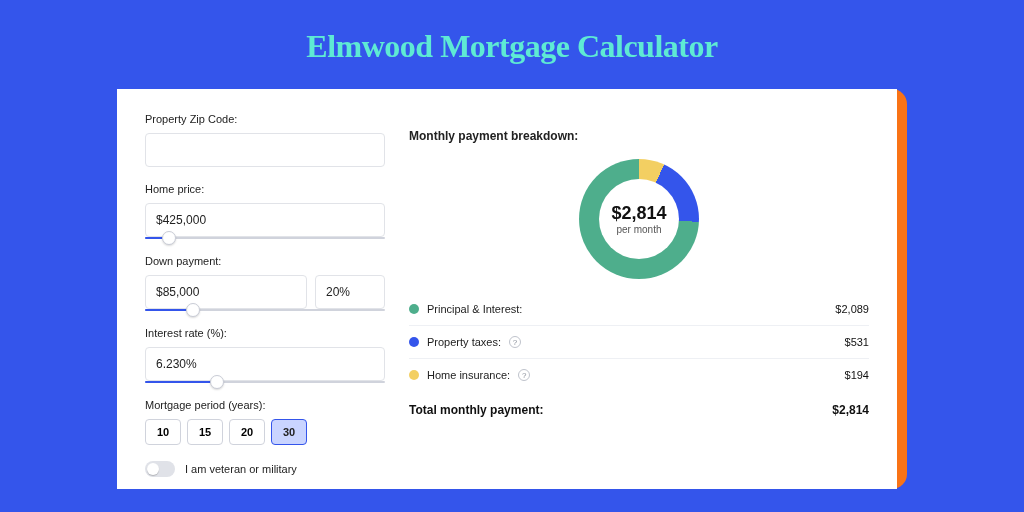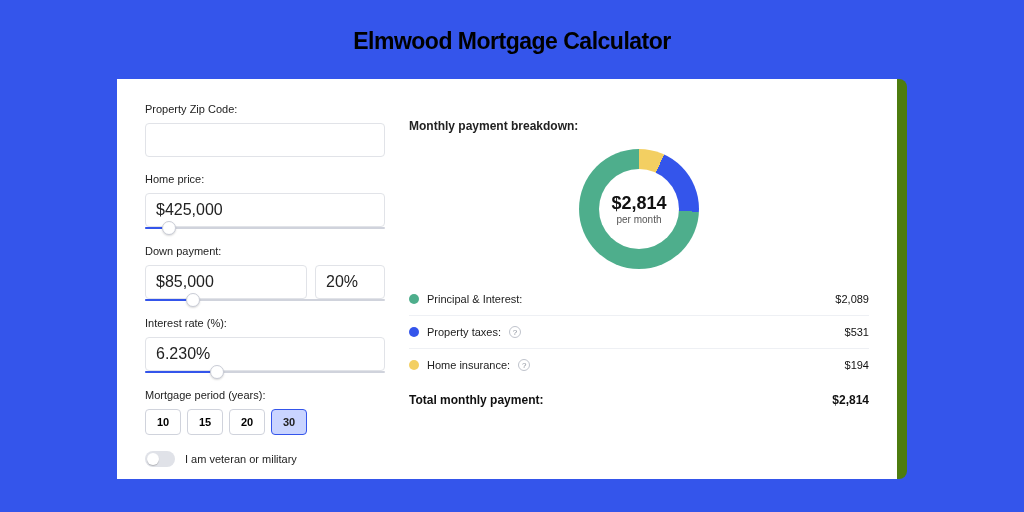--- a/index.html
+++ b/index.html
@@ -1,26 +1,26 @@
 <!DOCTYPE html>
 <html><head>
 <meta charset="utf-8">
 <style>
   * { box-sizing: border-box; margin: 0; padding: 0; }
   html, body { width: 1024px; height: 512px; overflow: hidden; font-family: Arial, Helvetica, sans-serif; }
   body { background: #3455eb; }
-  .page-title { color: #000000; text-align: center; font-size: 23px; font-weight: 700; padding: 28px 0 24px 0; letter-spacing: -0.5px; }
-  .panel-shadow { width: 790px; margin: 0 auto; background: #4d7c0f; padding: 0 0 0 0; border-radius: 8px; }
+  .page-title { color: #5eead4; text-align: center; font-size: 32px; font-weight: 700; padding: 28px 0 24px 0; letter-spacing: -0.5px; font-family: Liberation Serif, serif; }
+  .panel-shadow { width: 790px; margin: 0 auto; background: #f97316; padding: 0 0 0 0; border-radius: 15px; }
   .panel { width: 780px; margin: 0 0 0 0; background: #fff; padding: 24px 28px; height: 400px; overflow: hidden; }
   .columns { display: flex; gap: 24px; }
   .left { flex: 0 0 240px; }
   .right { flex: 1; }
   .label { font-size: 11px; color: #222; margin-bottom: 8px; font-weight: 400; }
   .section-title { font-size: 12px; font-weight: 700; color: #222; margin-bottom: 10px; margin-top: 16px; }
-  .input { width: 100%; height: 34px; border: 1px solid #e1e3e8; border-radius: 4px; padding: 0 10px; font-size: 16px; color: #222; background: #fff; }
+  .input { width: 100%; height: 34px; border: 1px solid #e1e3e8; border-radius: 4px; padding: 0 10px; font-size: 12px; color: #222; background: #fff; }
   .field { margin-bottom: 16px; }
   .slider { position: relative; height: 2px; background: #d0d3dc; margin-top: 0; border-radius: 2px; }
   .slider-fill { position: absolute; height: 2px; background: #3455eb; left: 0; top: 0; border-radius: 2px; }
   .slider-thumb { position: absolute; width: 14px; height: 14px; background: #fff; border: 1px solid #c9ccd6; border-radius: 50%; top: -6px; transform: translateX(-50%); box-shadow: 0 1px 2px rgba(0,0,0,0.15); }
   .row2 { display: flex; gap: 8px; }
   .row2 .input:first-child { flex: 1; }
   .row2 .input:last-child { flex: 0 0 70px; }
   .period-btns { display: flex; gap: 6px; }
   .period-btn { width: 36px; height: 26px; border: 1px solid #d0d3dc; border-radius: 4px; font-size: 11px; font-weight: 700; display: flex; align-items: center; justify-content: center; cursor: pointer; background: #fff; }
   .period-btn.active { background: #c9d4ff; border-color: #3455eb; color: #222; }

